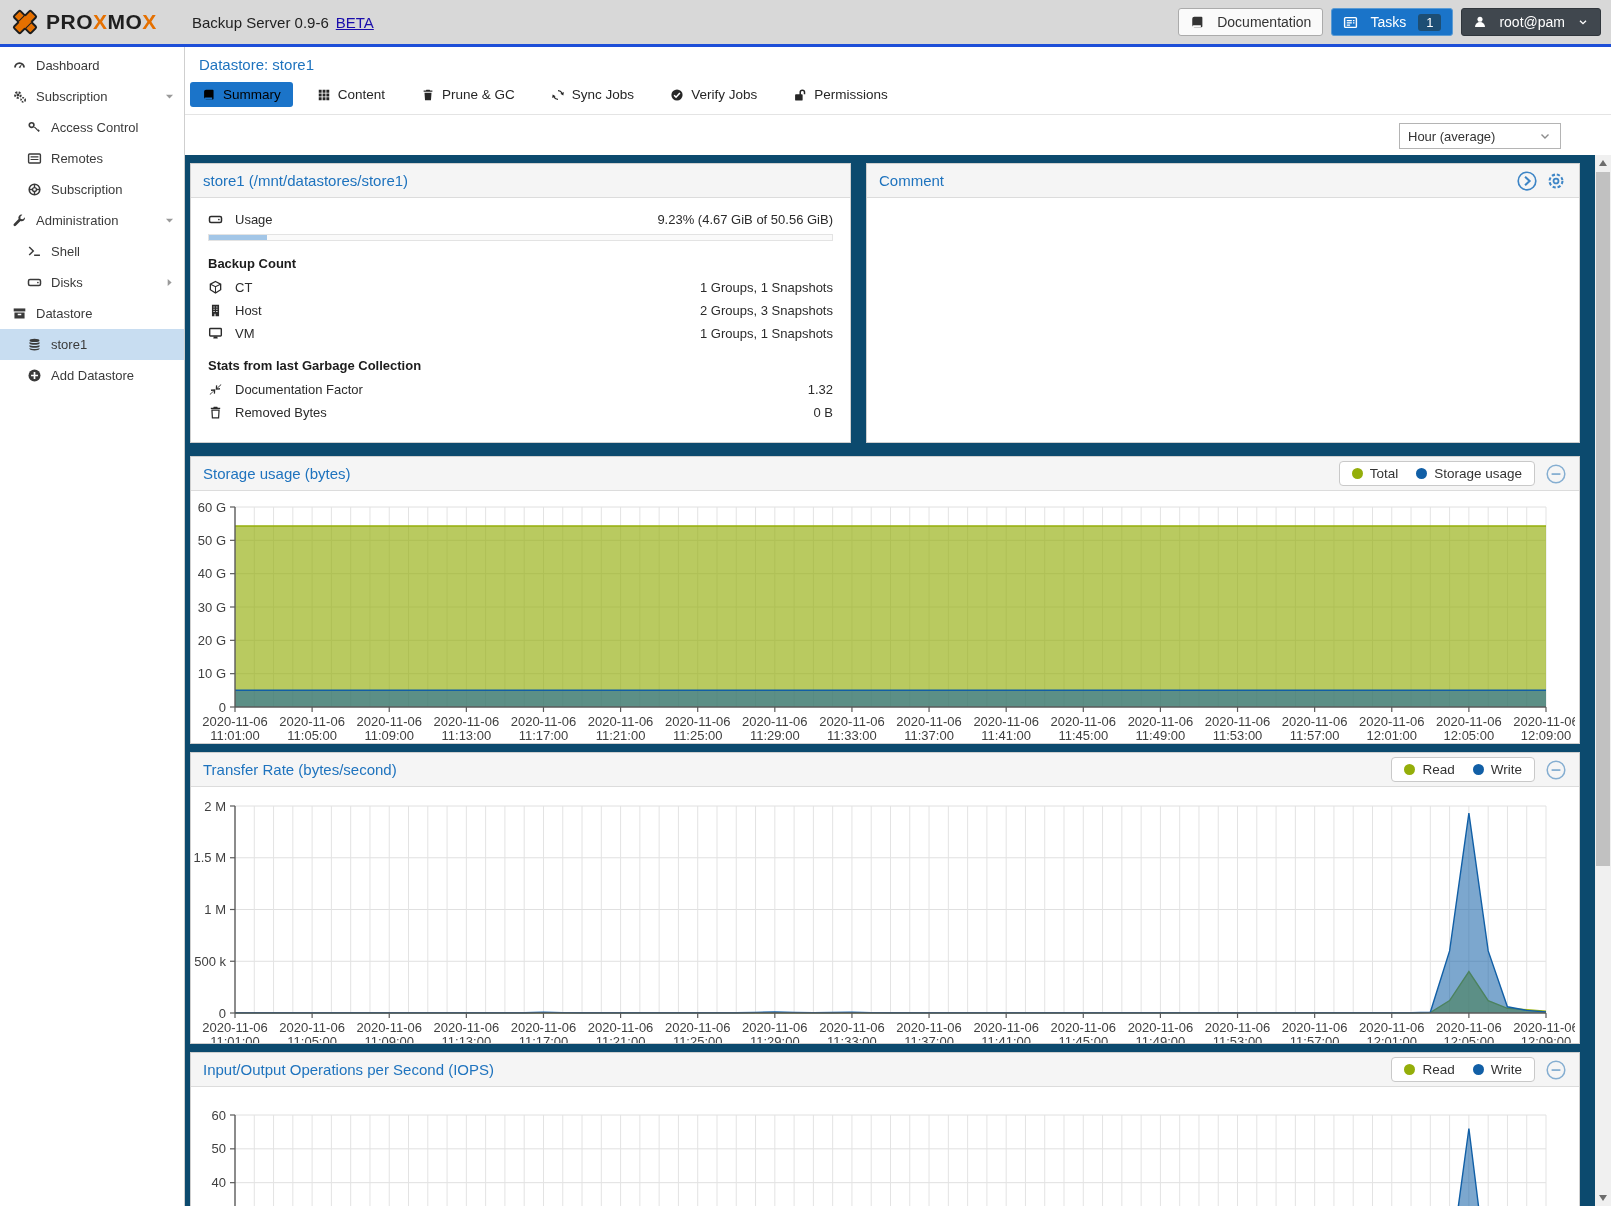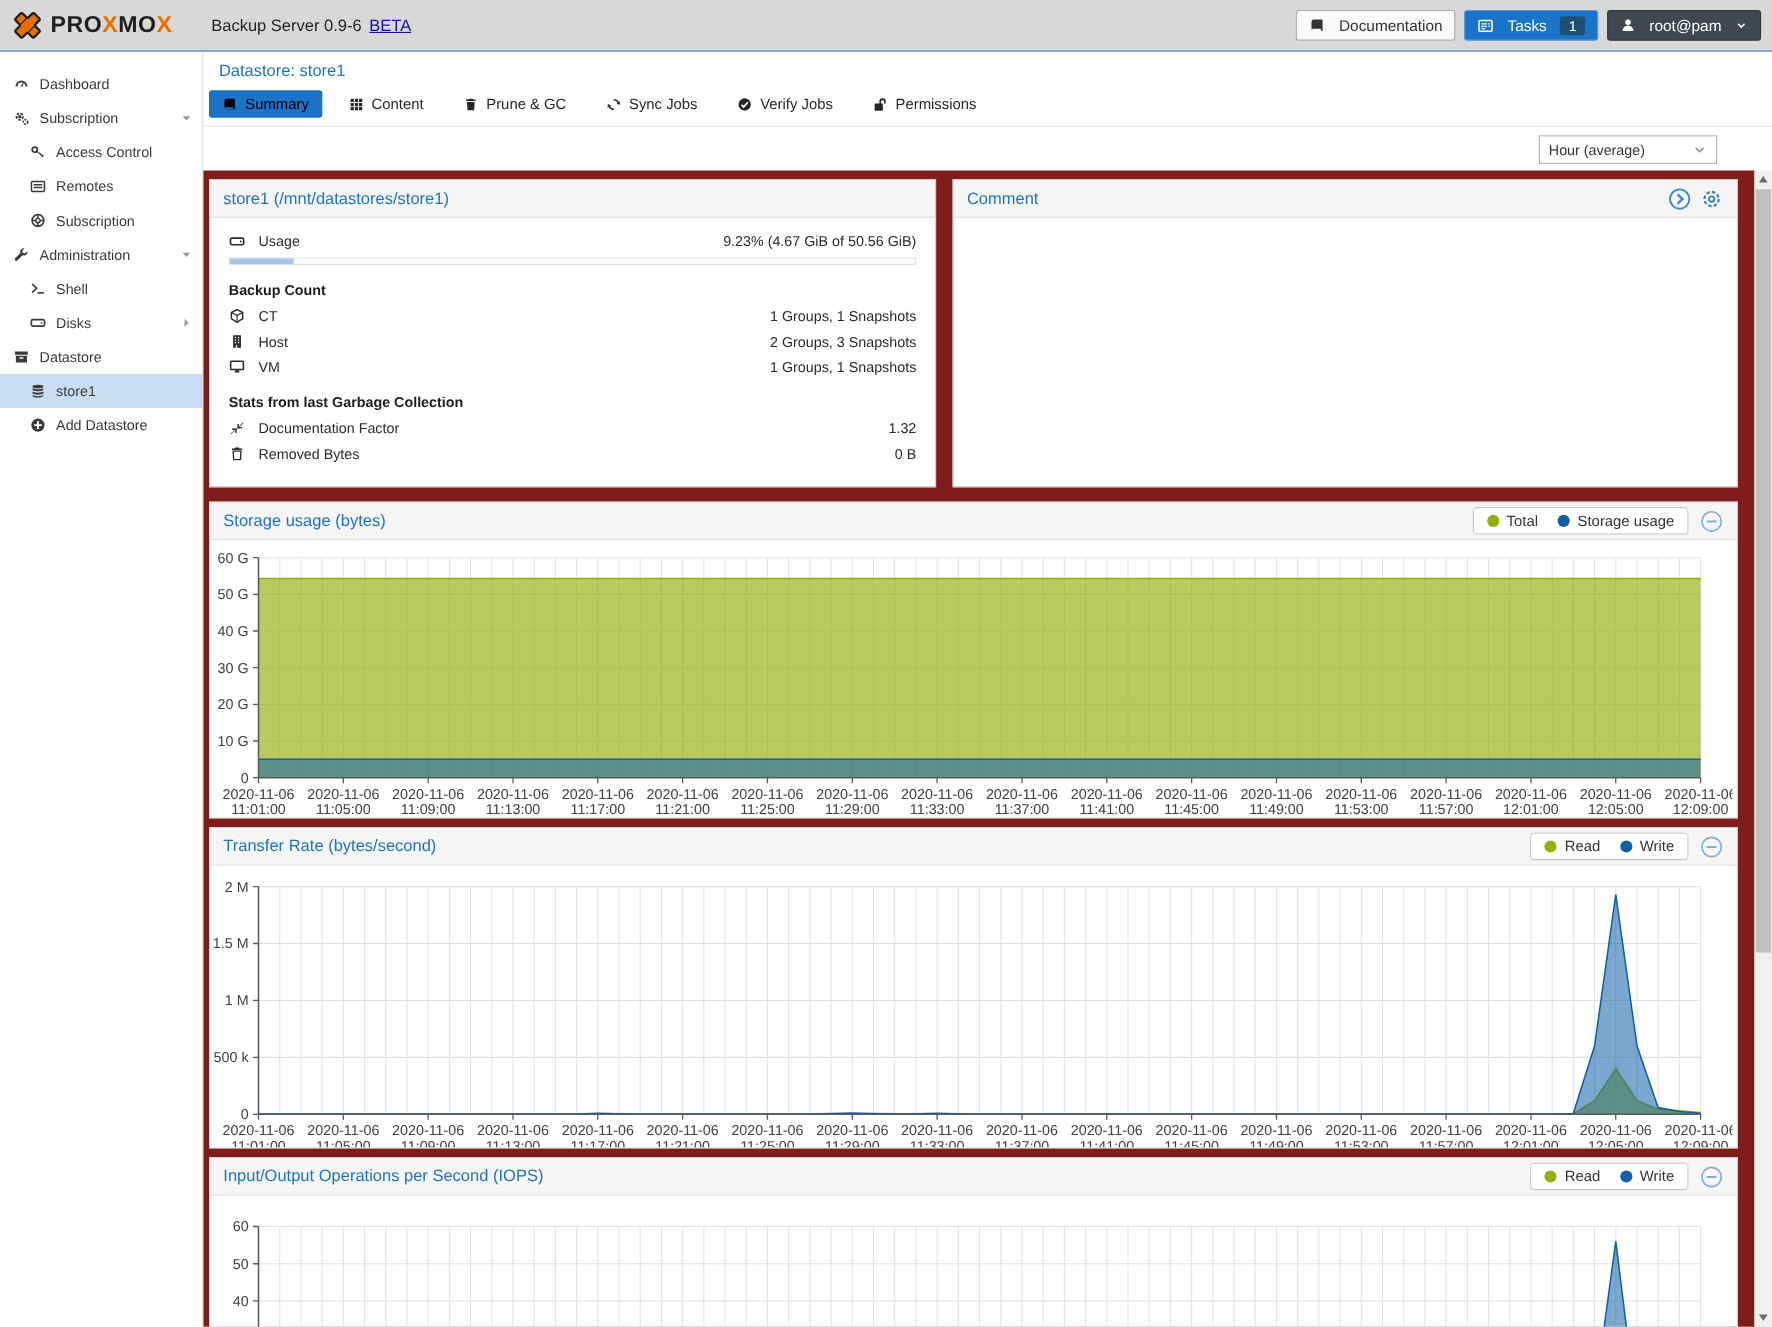--- a/index.html
+++ b/index.html
@@ -1,38 +1,38 @@
 <!DOCTYPE html>
 <html><head>
 <meta charset="utf-8">
 <style>
   * { box-sizing: border-box; margin: 0; padding: 0; }
   html,body { width:1611px; height:1206px; overflow:hidden;
     font-family:"Liberation Sans",sans-serif; font-size:13px; color:#222; background:#fff; }
 
   
   .topbar { position:absolute; left:0; top:0; width:1611px; height:47px;
-    background:#d8d8d8; border-bottom:1px solid #1d4ed8;
+    background:#d8d8d8; border-bottom:3px solid #1d4ed8;
     display:flex; align-items:center; padding:0 10px; }
   .brand { display:flex; align-items:center; gap:6px; width:178px; }
   .wordmark { font-weight:900; font-size:21px; letter-spacing:.5px; color:#1f1f1f; }
   .wordmark .ox { color:#e57000; }
   .product { font-size:15px; color:#222; margin-left:4px; }
   .beta { font-size:15px; color:#1a0dab; text-decoration:underline; margin-left:7px; cursor:pointer; }
   .topbar-right { margin-left:auto; display:flex; align-items:center; gap:8px; }
   .tb-btn { height:28px; display:flex; align-items:center; gap:12px; padding:0 11px;
     border-radius:3px; font-size:14px; cursor:pointer; }
   .tb-doc { background:#fafafa; border:1px solid #ababab; color:#333; }
   .tb-tasks { background:#1a74c9; border:1px solid #5a9bd4; color:#fff; }
   .tb-badge { background:#1d4e74; color:#fff; border-radius:3px; padding:1px 8px; font-size:13px; }
   .tb-user { background:#40474e; border:1px solid #30363c; color:#fff; }
 
   
   .sidebar { position:absolute; left:0; top:47px; width:185px; bottom:0;
-    background:#fff; border-right:1px solid #cfcfcf; padding-top:14px; }
+    background:#fff; border-right:1px solid #cfcfcf; padding-top:3px; }
   .side-item { height:31px; display:flex; align-items:center; gap:9px; padding-left:12px;
     color:#3a3a3a; cursor:pointer; font-size:13px; position:relative; }
   .side-item.ind { padding-left:27px; }
   .side-item.sel { background:#c8ddf1; }
   .side-item .tr { position:absolute; right:8px; color:#9a9a9a; }
   .icon { display:inline-flex; }
 
   
   .mainhead { position:absolute; left:185px; top:47px; right:0; background:#fff; }
   .page-title { padding:9px 0 4px 14px; font-size:15px; color:#1e73be; }
@@ -41,21 +41,21 @@
     color:#262626; cursor:pointer; font-size:13.5px; }
   .tab.active { background:#1b74c9; color:#000000; }
   .toolbar { height:43px; display:flex; align-items:center; justify-content:flex-end;
     padding-right:50px; border-bottom:1px solid #cfcfcf; }
   .combo { width:162px; height:26px; background:#fff; border:1px solid #b4b4b4;
     display:flex; align-items:center; padding:0 8px; color:#333; cursor:pointer; }
   .combo .caret { margin-left:auto; color:#8c8c8c; }
 
   
   .content { position:absolute; left:185px; top:155px; right:16px; bottom:0;
-    background:#7f1d1d; padding:8px 15px 0 5px; overflow:hidden; }
+    background:#0c4a6e; padding:8px 15px 0 5px; overflow:hidden; }
   .row1 { display:flex; gap:15px; height:280px; }
   .panel { background:#fff; border:1px solid #cfcfcf; }
   .panel-h { height:34px; background:#f5f5f5; border-bottom:1px solid #dcdcdc;
     display:flex; align-items:center; padding:0 12px; }
   .panel-h .ptitle { color:#1e73be; font-size:15px; }
   .p-store { width:661px; }
   .p-comment { flex:1;text-align:right; }
   .hicons { margin-left:auto; display:flex; gap:7px; color:#3d85c6; }
   .hicons .hbtn { cursor:pointer; display:inline-flex; }
 

